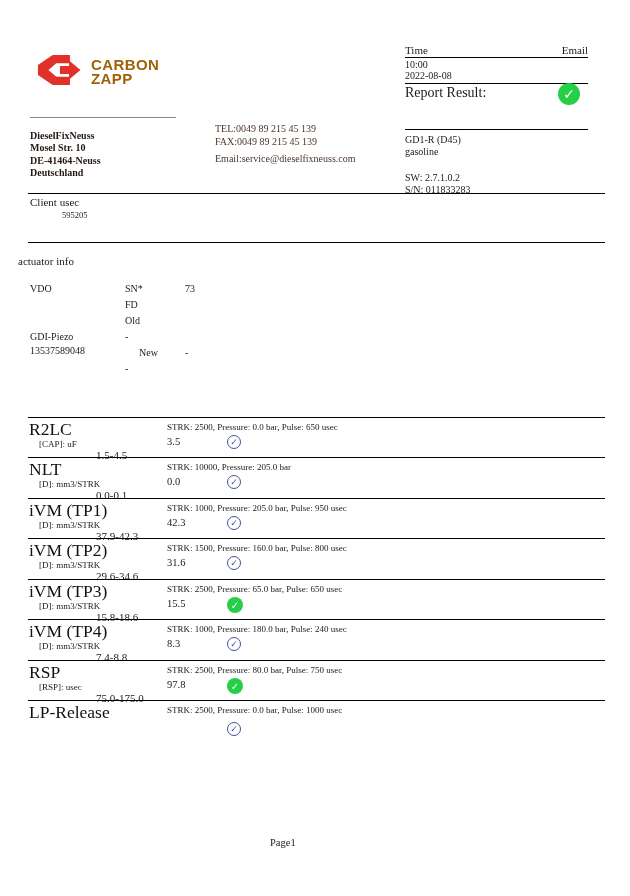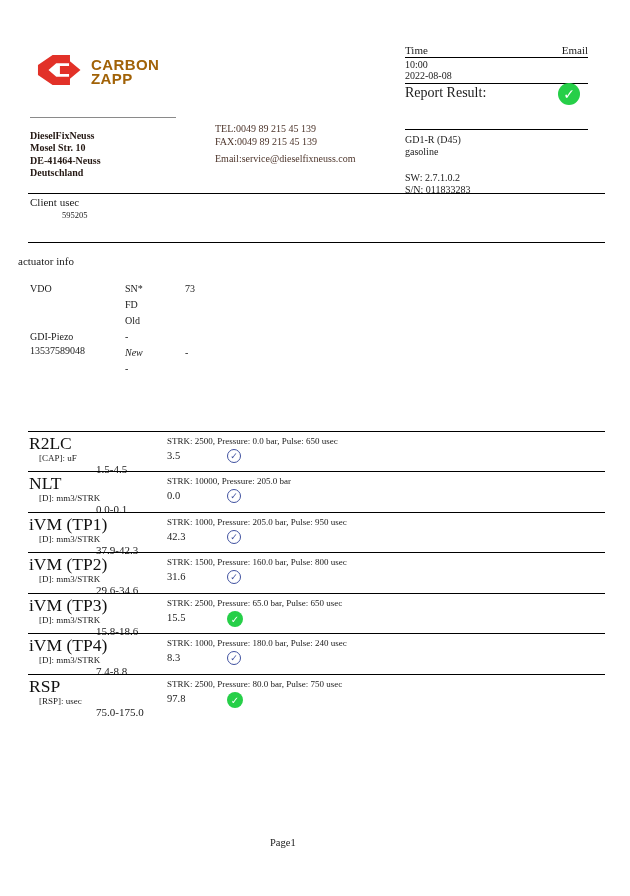--- a/index.html
+++ b/index.html
@@ -31,21 +31,21 @@
 
   
   .hr1{left:28px;top:193px;width:577px;border-top:1.8px solid #000;}
   .hr2{left:28px;top:242px;width:577px;border-top:1px solid #000;}
   .client-label{left:30px;top:196px;font-size:11px;}
   .client-number{left:30px;top:210px;font-size:8.5px;padding-left:32px;}
   .actuator-label{left:18px;top:255px;font-size:11px;}
   .act{font-size:10px;}
 
   
-  .test-row{position:absolute;left:28px;width:577px;height:40px;border-top:1.6px solid #000;margin-top:14px;}
+  .test-row{position:absolute;left:28px;width:577px;height:40px;border-top:1.6px solid #000;}
   .t-name{position:absolute;left:1px;top:1px;font-size:17.5px;color:#111;}
   .t-params{position:absolute;left:139px;top:4px;font-size:9px;white-space:nowrap;}
   .t-unit{position:absolute;left:0;top:21px;font-size:9px;padding-left:11px;}
   .t-range{position:absolute;left:68px;top:31px;font-size:11px;}
   .t-value{position:absolute;left:139px;top:18px;font-size:10.5px;}
   .t-icon{position:absolute;left:199px;top:17px;}
 
   
   .check{border-radius:50%;display:flex;align-items:center;justify-content:center;
          font-family:"DejaVu Sans",sans-serif;font-weight:bold;box-sizing:border-box;}
@@ -117,21 +117,21 @@
   <div class="abs hr2"></div>
 
   <div class="abs actuator-label">actuator info</div>
   <div class="abs act" style="left:30px;top:283px;">VDO</div>
   <div class="abs act" style="left:30px;top:299px;margin-top:46px;">13537589048</div>
   <div class="abs act" style="left:30px;top:331px;">GDI-Piezo</div>
   <div class="abs act" style="left:125px;top:283px;">SN*</div>
   <div class="abs act" style="left:125px;top:299px;">FD</div>
   <div class="abs act" style="left:125px;top:315px;">Old</div>
   <div class="abs act" style="left:125px;top:331px;">-</div>
-  <div class="abs act" style="left:125px;top:347px;font-style:italic;">New</div>
+  <div class="abs act" style="left:139px;top:347px;">New</div>
   <div class="abs act" style="left:125px;top:363px;">-</div>
   <div class="abs act" style="left:185px;top:283px;">73</div>
   <div class="abs act" style="left:185px;top:347px;">-</div>
 
   <div class="test-row" style="top:417px">
     <div class="t-name">R2LC</div>
     <div class="t-params">STRK: 2500, Pressure: 0.0 bar, Pulse: 650 usec</div>
     <div class="t-unit">[CAP]: uF</div>
     <div class="t-range">1.5-4.5</div>
     <div class="t-value">3.5</div>
@@ -185,16 +185,24 @@
 
   <div class="test-row" style="top:660px">
     <div class="t-name">RSP</div>
     <div class="t-params">STRK: 2500, Pressure: 80.0 bar, Pulse: 750 usec</div>
     <div class="t-unit">[RSP]: usec</div>
     <div class="t-range">75.0-175.0</div>
     <div class="t-value">97.8</div>
     <div class="check t-icon pass-green"></div>
   </div>
 
+  <div class="test-row" style="top:700px;height:46px;">
+    <div class="t-name">LP-Release</div>
+    <div class="t-params">STRK: 2500, Pressure: 0.0 bar, Pulse: 1000 usec</div>
+    <div class="t-unit"></div>
+    <div class="t-range"></div>
+    <div class="t-value"></div>
+    <div class="check t-icon pass-outline" style="top:21px"></div>
+  </div>
 
   <div class="abs page-label">Page1</div>
 
 </div>
 
 </body></html>

